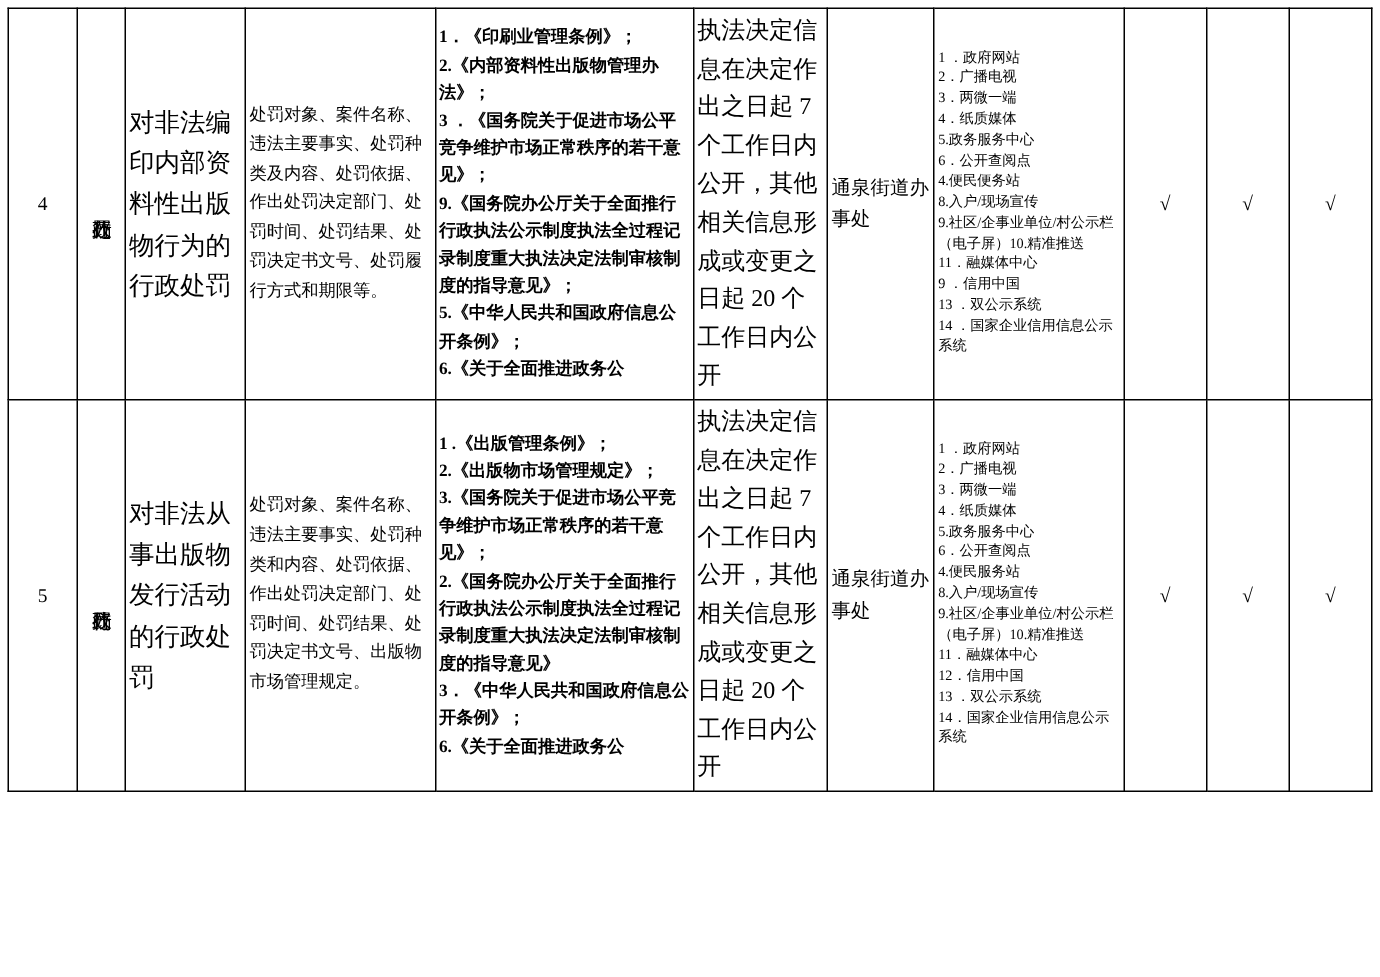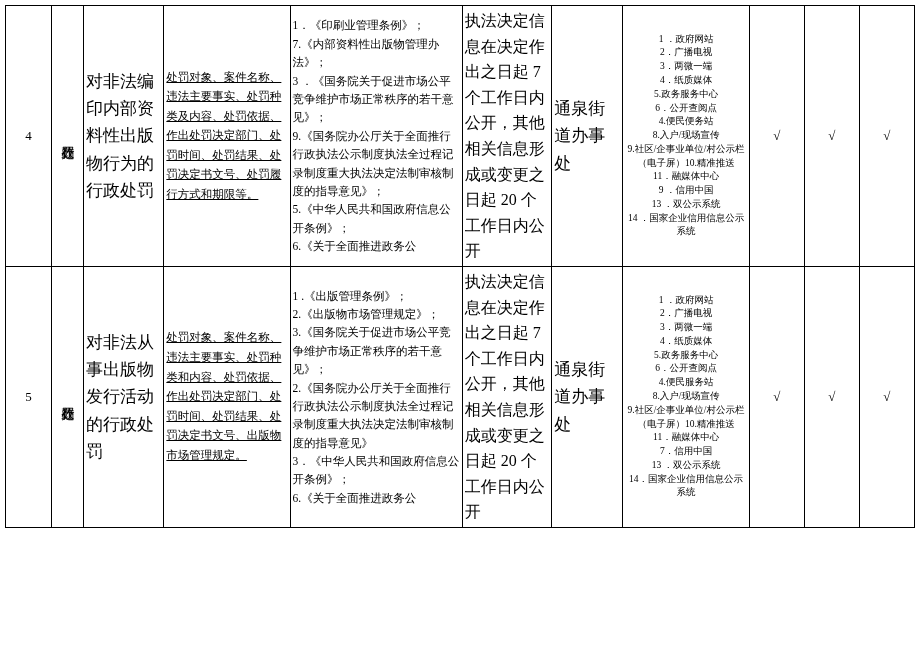--- a/index.html
+++ b/index.html
@@ -3,42 +3,42 @@
 <meta charset="utf-8">
 <style>
   * { margin: 0; padding: 0; box-sizing: border-box; }
   body { background: #fff; font-family: "SimSun", "宋体", serif; font-size: 12px; color: #000; }
   .page { width: 920px; height: 651px; position: relative; padding: 5px 5px 0 5px; }
   table { border-collapse: collapse; width: 100%; table-layout: fixed; }
   td { border: 1px solid #000; vertical-align: middle; padding: 2px 2px; line-height: 1.4; font-size: 11px; overflow: hidden; }
   .c-num { width: 40px; text-align: center; font-size: 13px; }
   .c-cat { width: 28px; text-align: center; writing-mode: vertical-rl; font-size: 13px; }
   .c-title { width: 70px; font-size: 17px; line-height: 1.6; }
-  .c-content { width: 110px; font-size: 11.5px; line-height: 1.7; text-decoration: underline; }
-  .c-basis { width: 150px; font-size: 11.5px; line-height: 1.6; }
+  .c-content { width: 110px; font-size: 11.5px; line-height: 1.7; }
+  .c-basis { width: 150px; font-size: 11.5px; line-height: 1.6; font-weight: bold; }
   .c-time { width: 78px; font-size: 16px; line-height: 1.6; }
-  .c-subj { width: 62px; font-size: 17px; line-height: 1.6; }
+  .c-subj { width: 62px; font-size: 13px; line-height: 1.6; }
   .c-channel { width: 110px; font-size: 9.5px; line-height: 1.45; }
   .c-mark { width: 48px; text-align: center; font-style: italic; font-family: "Times New Roman", serif; font-size: 13px; }
-  .channels div { white-space: normal; text-align: center; }
+  .channels div { white-space: normal; }
 </style>
 </head>
 <body>
 <div class="page">
 
 <table>
   <tbody>
         <tr>
     <td class="c-num" rowspan="1">4</td>
     <td class="c-cat">行政处罚</td>
     <td class="c-title">对非法编印内部资料性出版物行为的行政处罚</td>
     <td class="c-content">处罚对象、案件名称、违法主要事实、处罚种类及内容、处罚依据、作出处罚决定部门、处罚时间、处罚结果、处罚决定书文号、处罚履行方式和期限等。</td>
     <td class="c-basis">
             <div>1．《印刷业管理条例》；</div>
-            <div>7.《内部资料性出版物管理办法》；</div>
+            <div>2.《内部资料性出版物管理办法》；</div>
             <div>3 ．《国务院关于促进市场公平竞争维护市场正常秩序的若干意见》；</div>
             <div>9.《国务院办公厅关于全面推行行政执法公示制度执法全过程记录制度重大执法决定法制审核制度的指导意见》；</div>
             <div>5.《中华人民共和国政府信息公开条例》；</div>
             <div>6.《关于全面推进政务公</div>
           </td>
     <td class="c-time">执法决定信息在决定作出之日起 7个工作日内公开，其他相关信息形成或变更之日起 20 个工作日内公开</td>
     <td class="c-subj">通泉街道办事处</td>
     <td class="c-channel channels">
             <div>1 ．政府网站</div>
             <div>2．广播电视</div>
@@ -77,21 +77,21 @@
             <div>1 ．政府网站</div>
             <div>2．广播电视</div>
             <div>3．两微一端</div>
             <div>4．纸质媒体</div>
             <div>5.政务服务中心</div>
             <div>6．公开查阅点</div>
             <div>4.便民服务站</div>
             <div>8.入户/现场宣传</div>
             <div>9.社区/企事业单位/村公示栏（电子屏）10.精准推送</div>
             <div>11．融媒体中心</div>
-            <div>7．信用中国</div>
+            <div>12．信用中国</div>
             <div>13 ．双公示系统</div>
             <div>14．国家企业信用信息公示系统</div>
           </td>
     <td class="c-mark">√</td>
     <td class="c-mark">√</td>
     <td class="c-mark">√</td>
   </tr>
 </tbody>
     </table>
 

